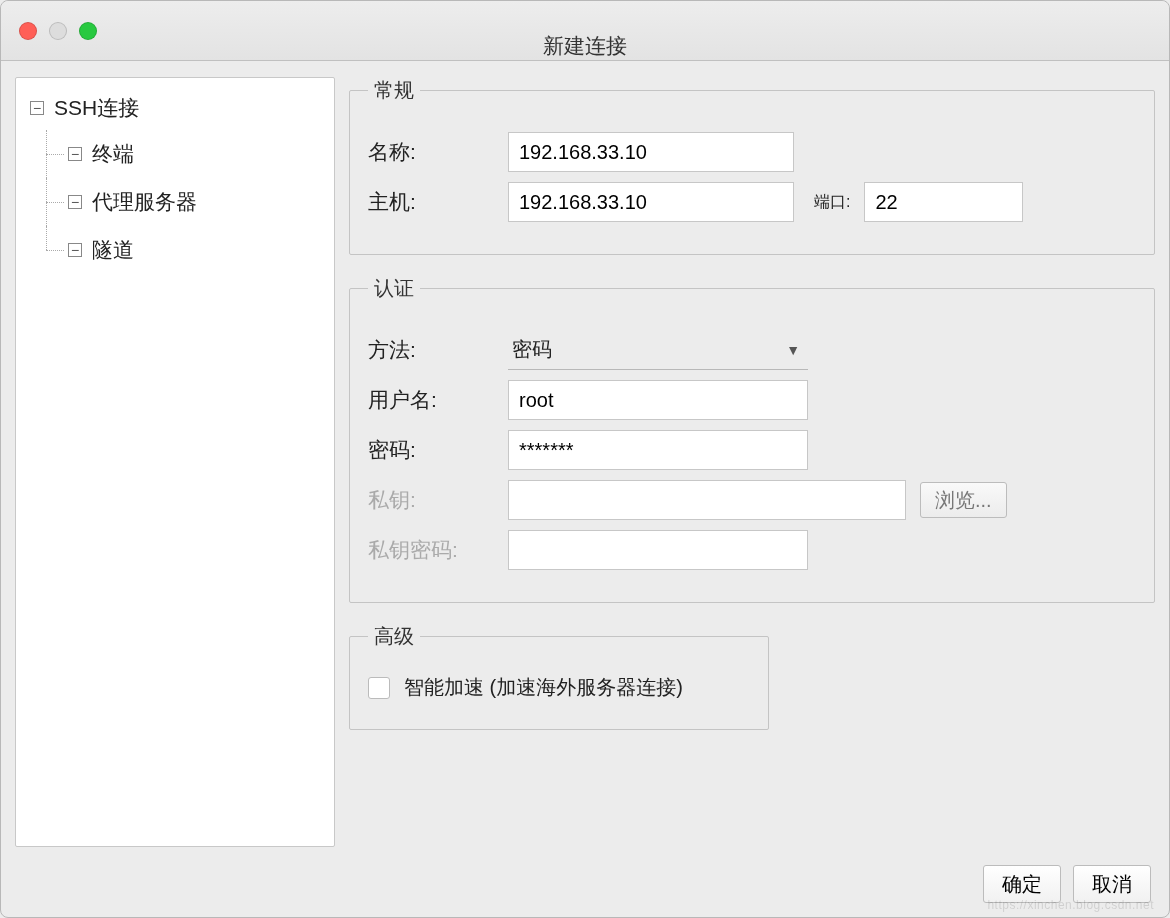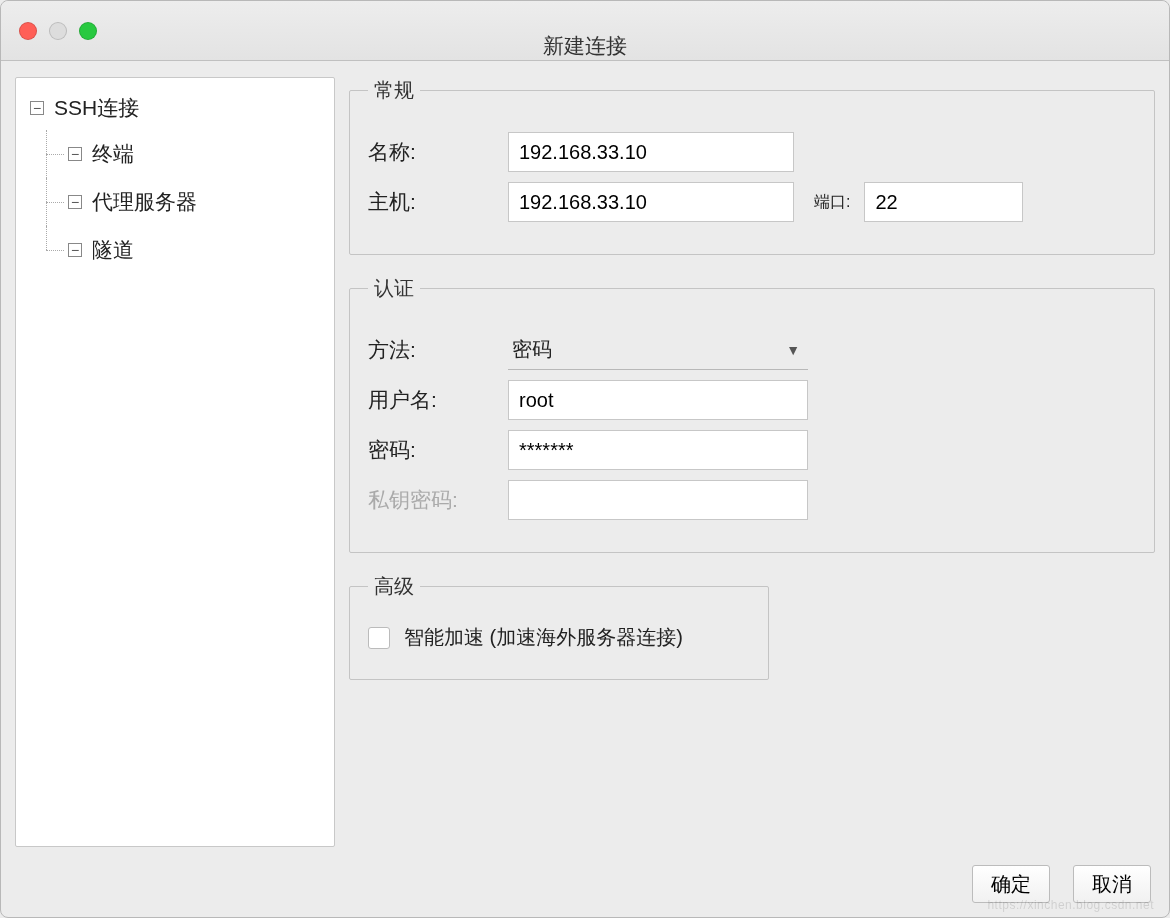--- a/index.html
+++ b/index.html
@@ -203,21 +203,21 @@
       width: 22px;
       height: 22px;
       border: 1px solid #bbb;
       background: #fff;
       border-radius: 3px;
       cursor: pointer;
     }
     .footer {
       display: flex;
       justify-content: flex-end;
-      gap: 23px;
+      gap: 12px;
       padding: 10px 18px 14px 0;
     }
     .btn {
       height: 38px;
       padding: 0 18px;
       border: 1px solid #bcbcbc;
       background: linear-gradient(#ffffff,#f1f1f1);
       font-size: 20px;
       cursor: pointer;
       border-radius: 3px;
@@ -292,20 +292,25 @@
         </div>
         <div class="row">
           <span class="label">用户名:</span>
           <input type="text" class="w-300" value="root" style="">
         </div>
         <div class="row">
           <span class="label">密码:</span>
           <input type="text" class="w-300" value="*******" style="">
         </div>
         <div class="row">
+          <span class="label disabled">私钥:</span>
+          <input type="text" class="w-400" disabled="" value="" style="">
+          <button class="browse-btn" disabled="">浏览...</button>
+        </div>
+        <div class="row">
           <span class="label disabled">私钥密码:</span>
           <input type="text" class="w-300" disabled="" value="" style="">
         </div>
       </fieldset>
 
       <fieldset style="width:420px">
         <legend>高级</legend>
         <div class="checkbox-row">
           <div class="checkbox"></div>
           <span>智能加速 (加速海外服务器连接)</span>

